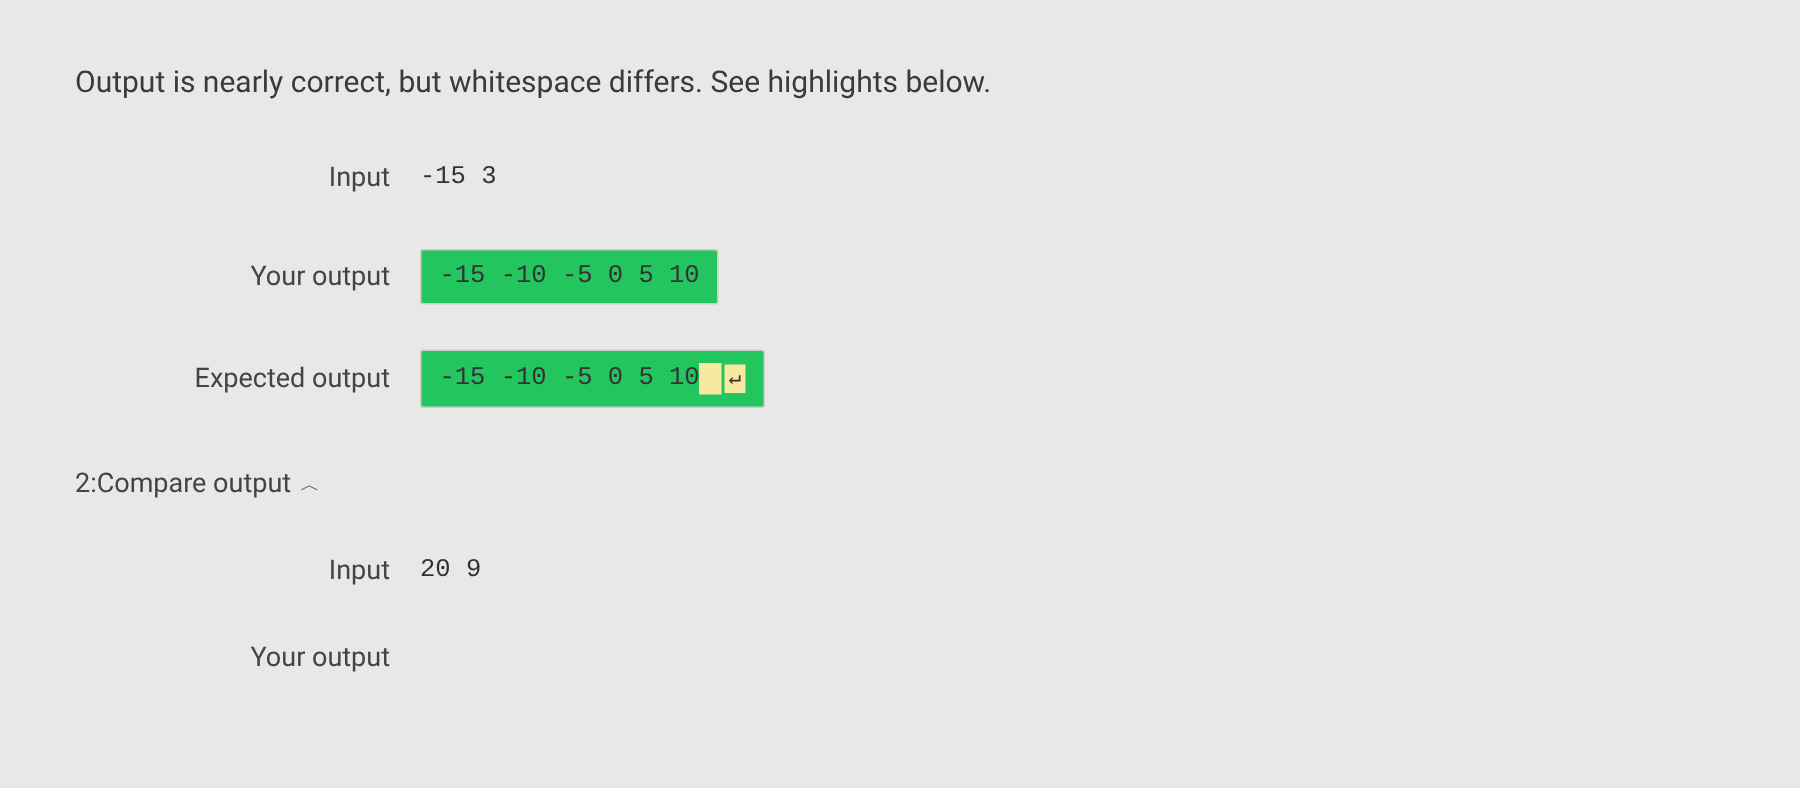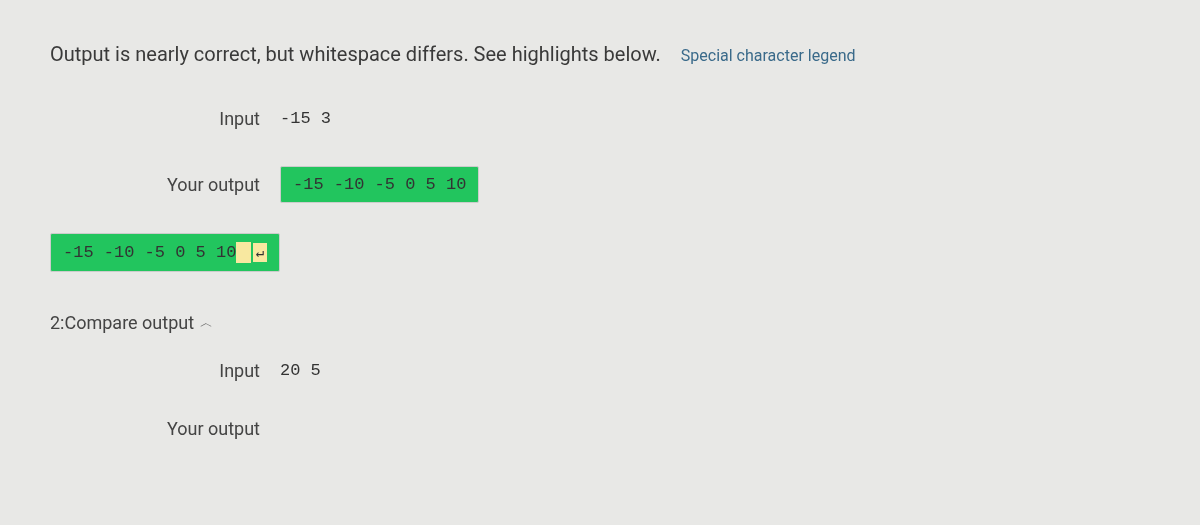--- a/index.html
+++ b/index.html
@@ -74,61 +74,61 @@
       padding: 1px 3px;
       margin-left: 2px;
       font-size: 14px;
     }
     .section-header {
       display: flex;
       align-items: center;
       gap: 6px;
       font-size: 18px;
       color: #444;
-      margin-bottom: 20px;
+      margin-bottom: 30px;
       cursor: pointer;
     }
     .chevron {
       font-size: 13px;
       color: #666;
     }
   </style>
 </head>
 <body>
 
 <div class="status-row">
   <span class="status-message">Output is nearly correct, but whitespace differs. See highlights below.</span>
-  <span class="legend-link">Special character legend</span>
 </div>
 
 <div class="io-table">
   <div class="io-row">
     <div class="io-label">Input</div>
     <div class="io-value plain">-15 3</div>
   </div>
 
   <div class="io-row">
     <div class="io-label">Your output</div>
     <div class="io-value">-15 -10 -5 0 5 10</div>
   </div>
 
   <div class="io-row">
+    <div class="io-label">Expected output</div>
     <div class="io-value">
       <span>-15 -10 -5 0 5 10</span><span class="highlight"> </span><span class="newline-symbol">↵</span>
     </div>
   </div>
 </div>
 
 <div class="section-header">
   <span>2:Compare output</span>
   <span class="chevron">︿</span>
 </div>
 
 <div class="io-table">
   <div class="io-row">
     <div class="io-label">Input</div>
-    <div class="io-value plain">20 5</div>
+    <div class="io-value plain">20 9</div>
   </div>
 
   <div class="io-row">
     <div class="io-label">Your output</div>
   </div>
 </div>
 
 </body></html>

